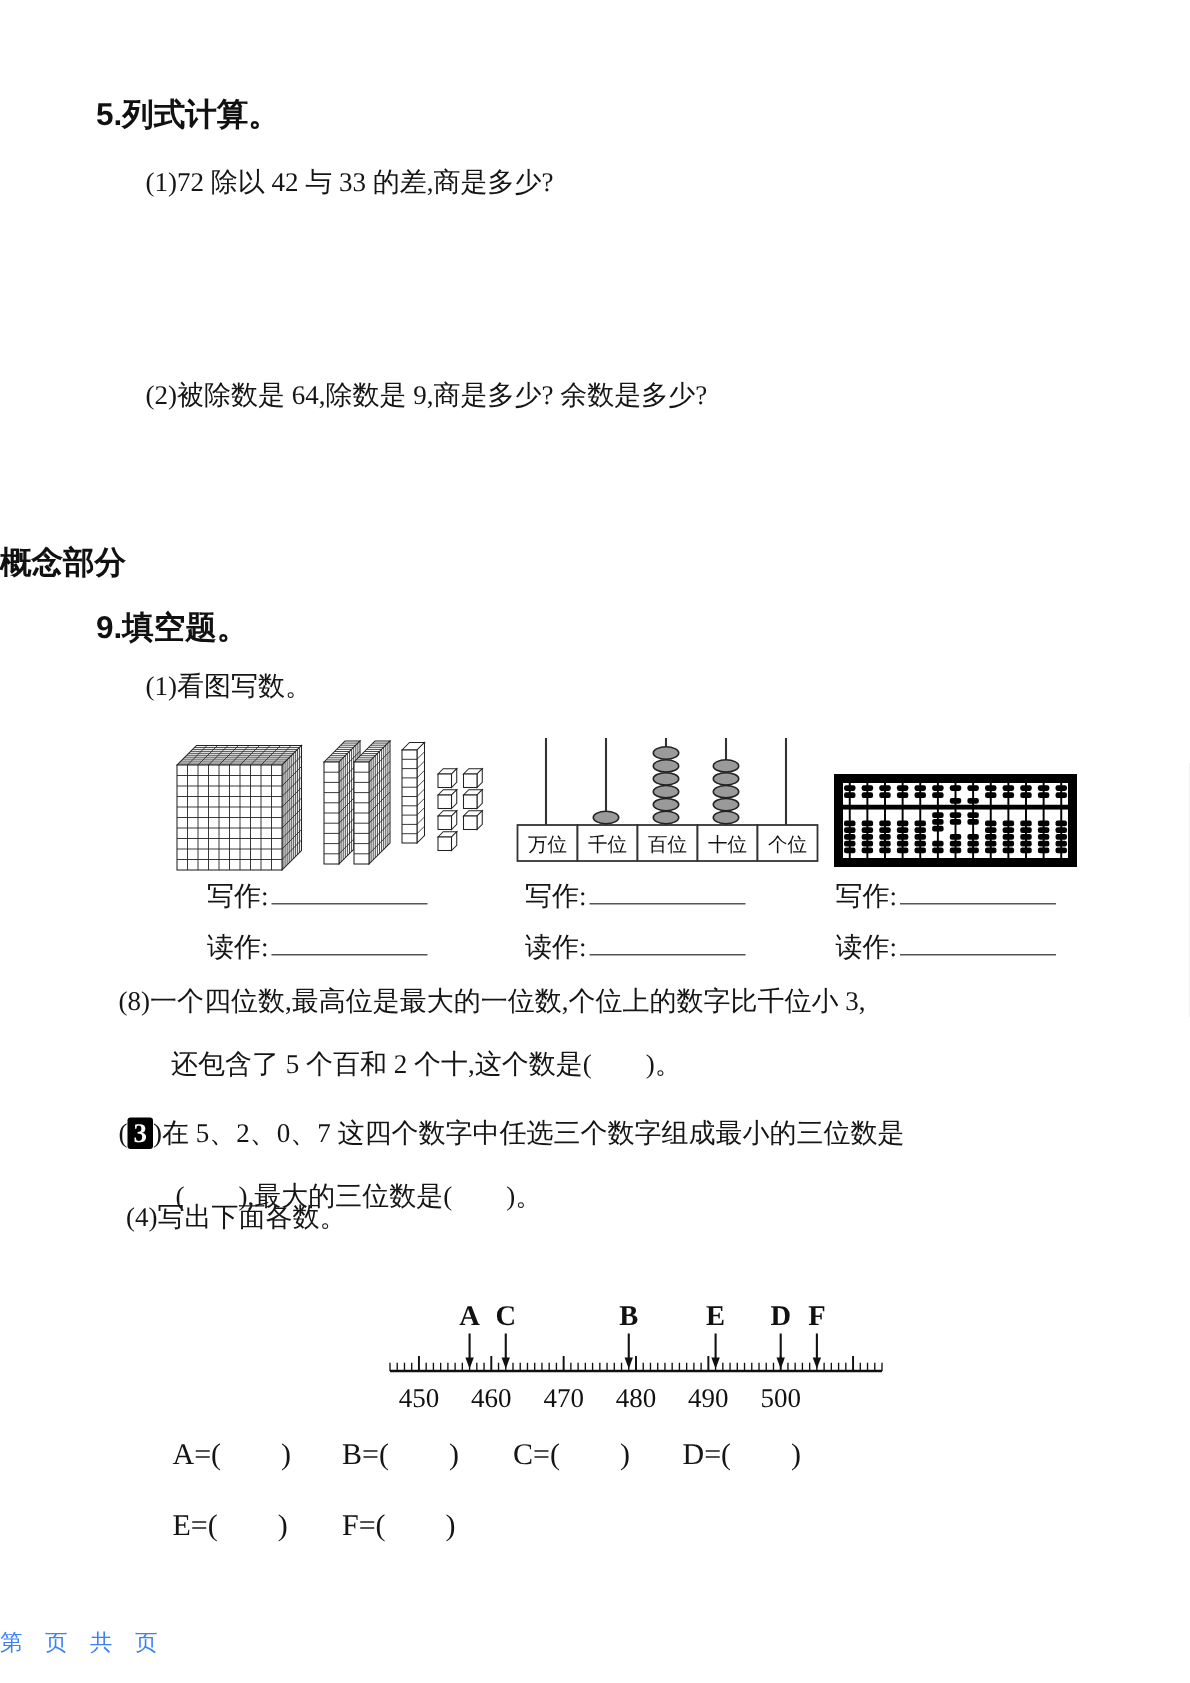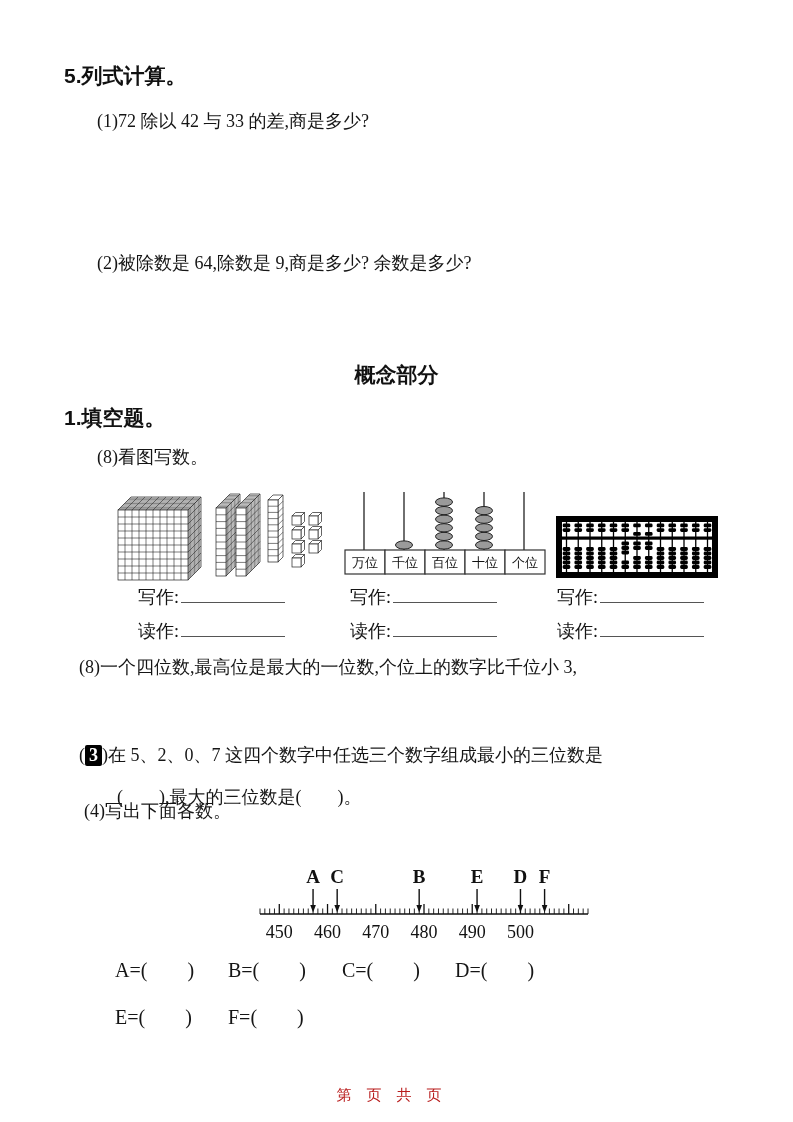--- a/index.html
+++ b/index.html
@@ -1,39 +1,39 @@
 <!DOCTYPE html>
 <html><head>
 <meta charset="utf-8">
 <style>
   html,body{margin:0;padding:0;background:#e8e8e8;}
   .page{position:relative;width:793px;height:1122px;background:#ffffff;margin:0 auto;overflow:hidden;
         font-family:"Liberation Serif","DejaVu Serif",serif;color:#151515;}
   .abs{position:absolute;}
   .t{font-size:18px;line-height:1.3;white-space:pre;color:#151515;}
   .hd{font-family:"Liberation Sans","DejaVu Sans",sans-serif;font-weight:bold;font-size:21px;white-space:pre;color:#111;}
-  .center{left:0;width:793px;text-align:center;}
+  .center{left:0;width:793px;}
   .blank{display:inline-block;width:104px;height:20px;border-bottom:1.4px solid #555;margin-left:2px;vertical-align:baseline;}
   .numbox{display:inline-block;background:#000;color:#fff;font-weight:bold;padding:0 4px;border-radius:2px;line-height:1.15;}
   .ans{font-size:20px;white-space:pre;}
-  .footer{font-family:"Liberation Sans","DejaVu Sans",sans-serif;font-size:15px;letter-spacing:15px;color:#b91c1c;}
+  .footer{font-family:"Liberation Sans","DejaVu Sans",sans-serif;font-size:15px;letter-spacing:15px;color:#3b82f6;}
   svg{display:block;}
 </style>
 </head>
 <body>
 
 <div class="page">
 
   <div class="abs hd" style="left:64px;top:62px">5.列式计算。</div>
   <div class="abs t" style="left:97px;top:110px">(1)72 除以 42 与 33 的差,商是多少?</div>
   <div class="abs t" style="left:97px;top:252px">(2)被除数是 64,除数是 9,商是多少? 余数是多少?</div>
 
   <div class="abs hd center" style="top:361px">概念部分</div>
-  <div class="abs hd" style="left:64px;top:404px">1.填空题。</div>
-  <div class="abs t" style="left:97px;top:446px">(8)看图写数。</div>
+  <div class="abs hd" style="left:64px;top:404px">9.填空题。</div>
+  <div class="abs t" style="left:97px;top:446px">(1)看图写数。</div>
 
   <svg id="fig-blocks" class="abs" style="left:116px;top:486px" width="224" height="100">
       <polygon points="2,24 15,11 85,11 72,24" fill="#fff" stroke="#222" stroke-width="0.7"></polygon>
       <line x1="9" y1="24" x2="22" y2="11" stroke="#222" stroke-width="0.55"></line>
       <line x1="16" y1="24" x2="29" y2="11" stroke="#222" stroke-width="0.55"></line>
       <line x1="23" y1="24" x2="36" y2="11" stroke="#222" stroke-width="0.55"></line>
       <line x1="30" y1="24" x2="43" y2="11" stroke="#222" stroke-width="0.55"></line>
       <line x1="37" y1="24" x2="50" y2="11" stroke="#222" stroke-width="0.55"></line>
       <line x1="44" y1="24" x2="57" y2="11" stroke="#222" stroke-width="0.55"></line>
       <line x1="51" y1="24" x2="64" y2="11" stroke="#222" stroke-width="0.55"></line>
@@ -347,20 +347,21 @@
 
   <div class="abs t" style="left:138px;top:582px"><span>写作:</span><span class="blank"></span></div>
   <div class="abs t" style="left:350px;top:582px"><span>写作:</span><span class="blank"></span></div>
   <div class="abs t" style="left:557px;top:582px"><span>写作:</span><span class="blank"></span></div>
 
   <div class="abs t" style="left:138px;top:616px"><span>读作:</span><span class="blank"></span></div>
   <div class="abs t" style="left:350px;top:616px"><span>读作:</span><span class="blank"></span></div>
   <div class="abs t" style="left:557px;top:616px"><span>读作:</span><span class="blank"></span></div>
 
   <div class="abs t" style="left:79px;top:656px">(8)一个四位数,最高位是最大的一位数,个位上的数字比千位小 3,</div>
+  <div class="abs t" style="left:114px;top:698px">还包含了 5 个百和 2 个十,这个数是(        )。</div>
 
   <div class="abs t" style="left:79px;top:744px"><span>(</span><span class="numbox">3</span><span>)在 5、2、0、7 这四个数字中任选三个数字组成最小的三位数是</span></div>
   <div class="abs t" style="left:117px;top:786px">(        ),最大的三位数是(        )。</div>
 
   <div class="abs t" style="left:84px;top:800px">(4)写出下面各数。</div>
 
   <svg id="fig-numline" class="abs" style="left:254px;top:854px" width="340" height="94">
       <line x1="6" y1="60" x2="334" y2="60" stroke="#111" stroke-width="1.7"></line>
       <line x1="6" y1="60" x2="6" y2="54.5" stroke="#111" stroke-width="0.9"></line>
       <line x1="10.823529411764707" y1="60" x2="10.823529411764707" y2="54.5" stroke="#111" stroke-width="0.9"></line>

